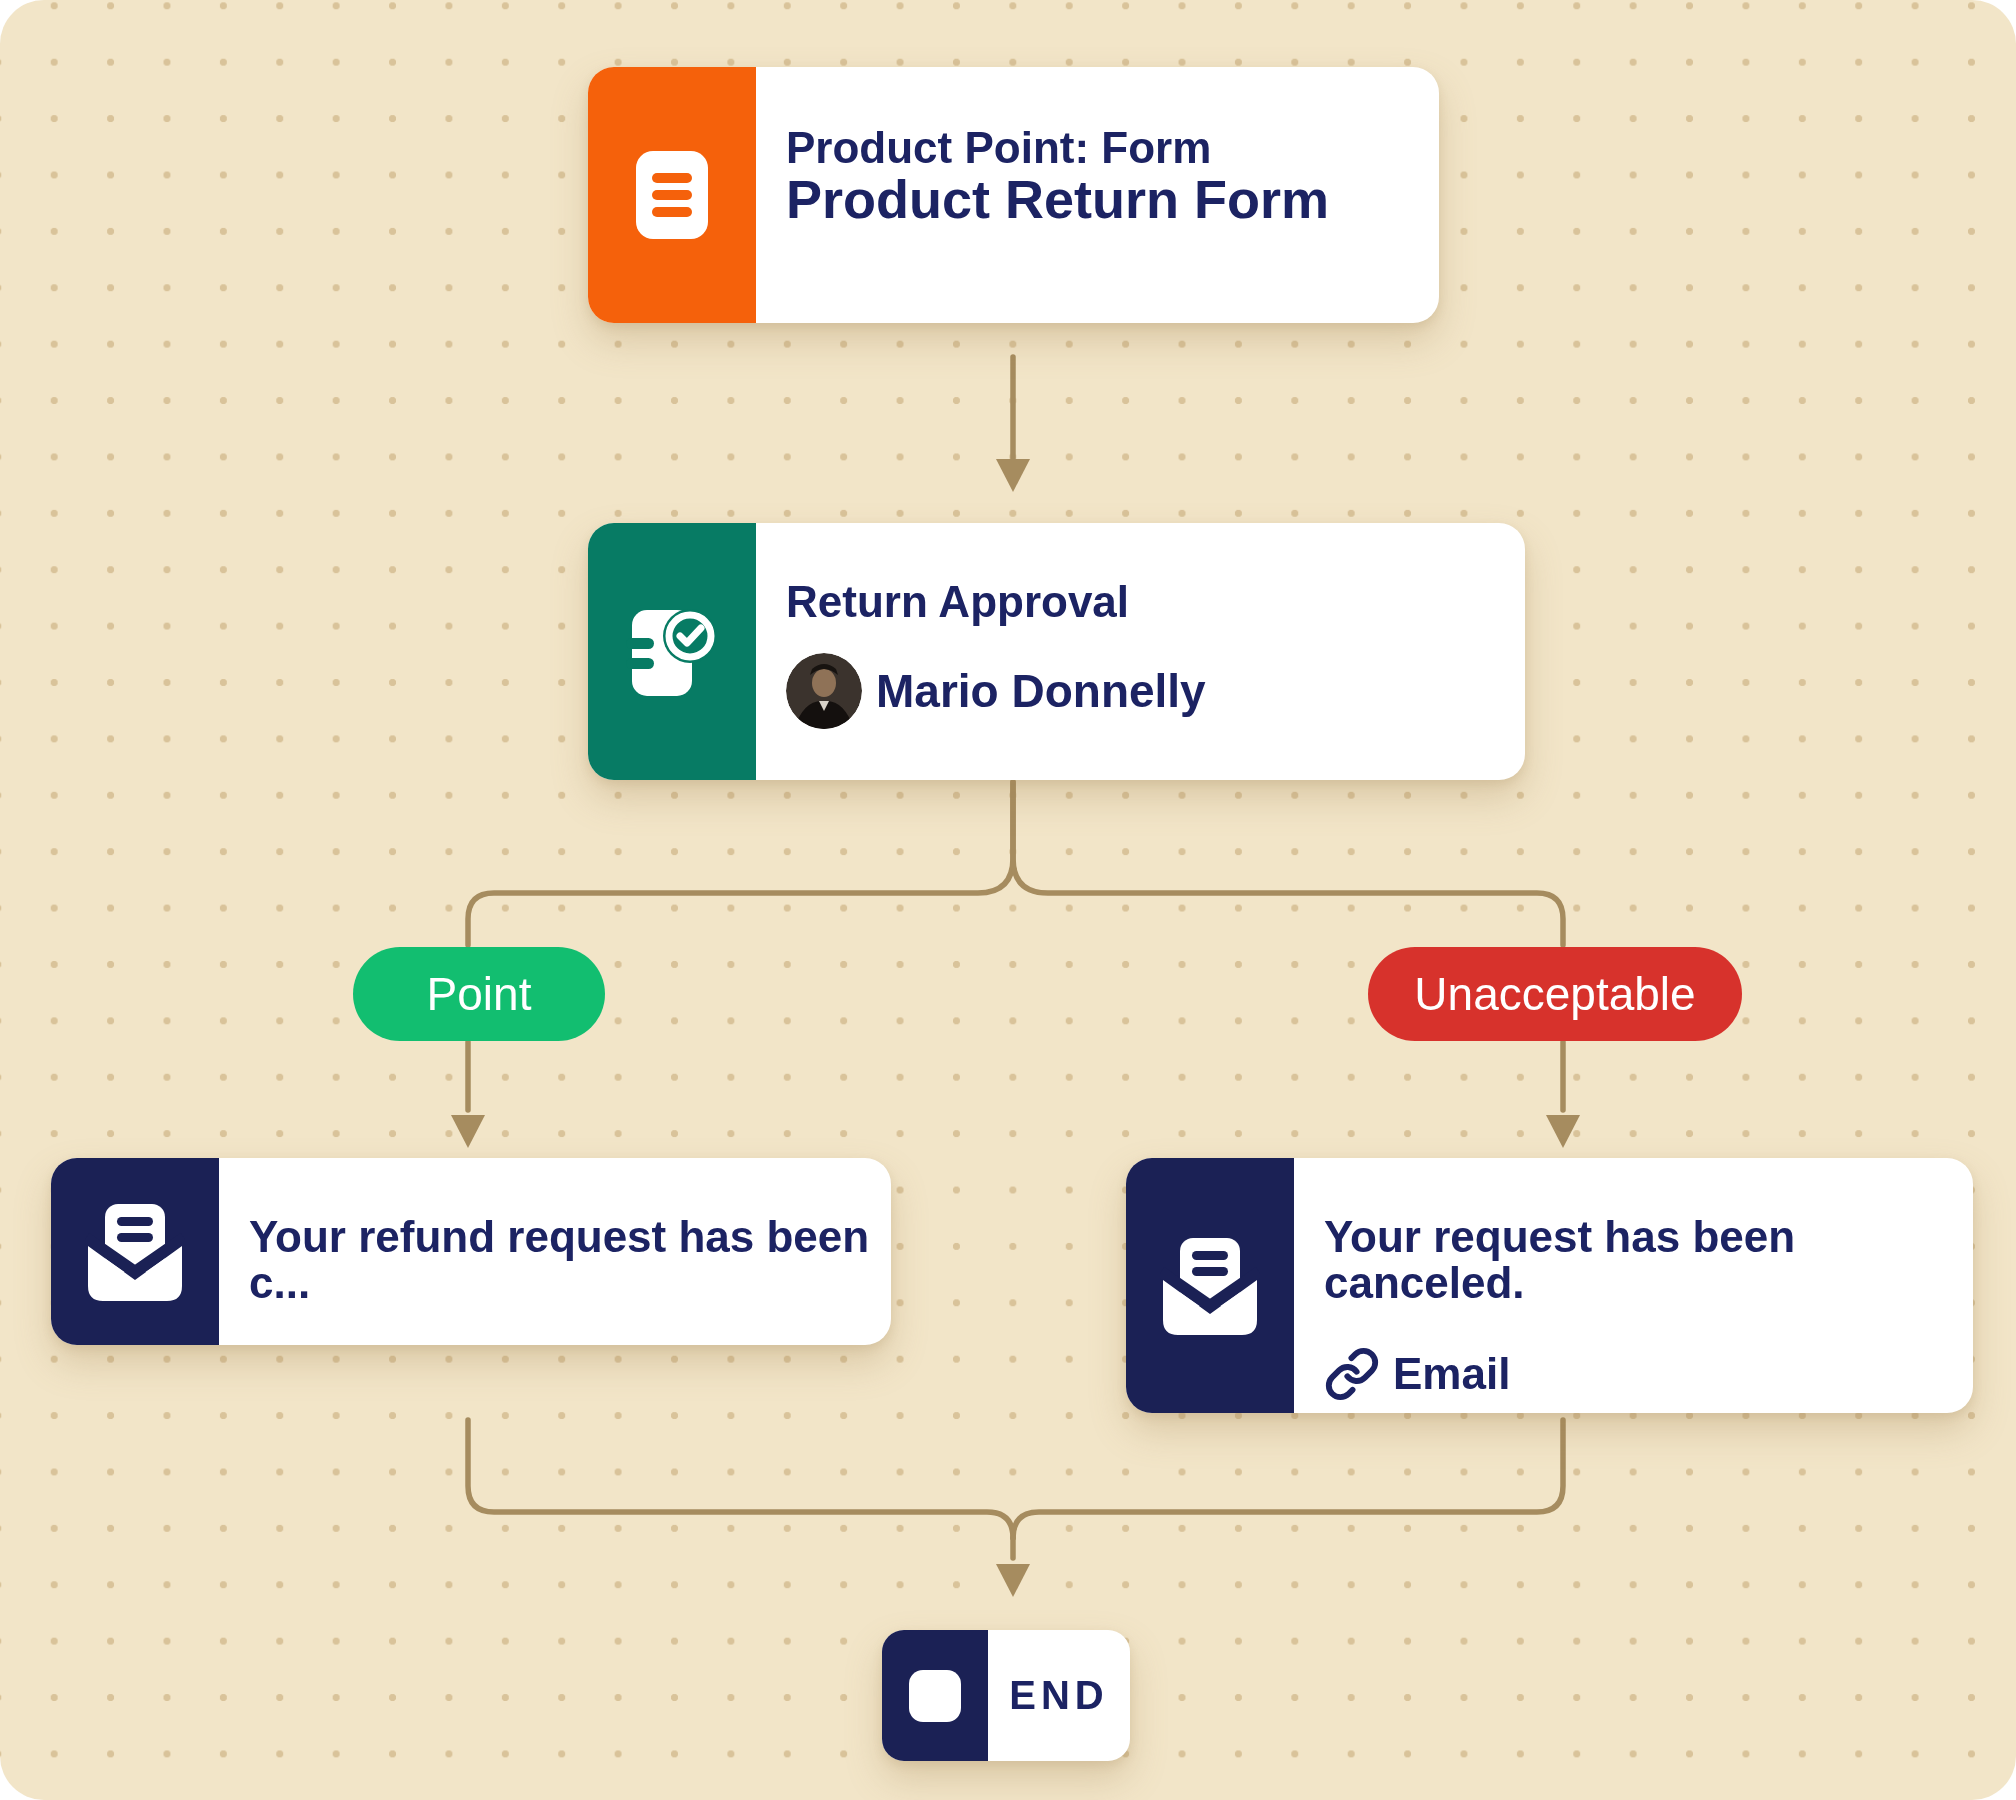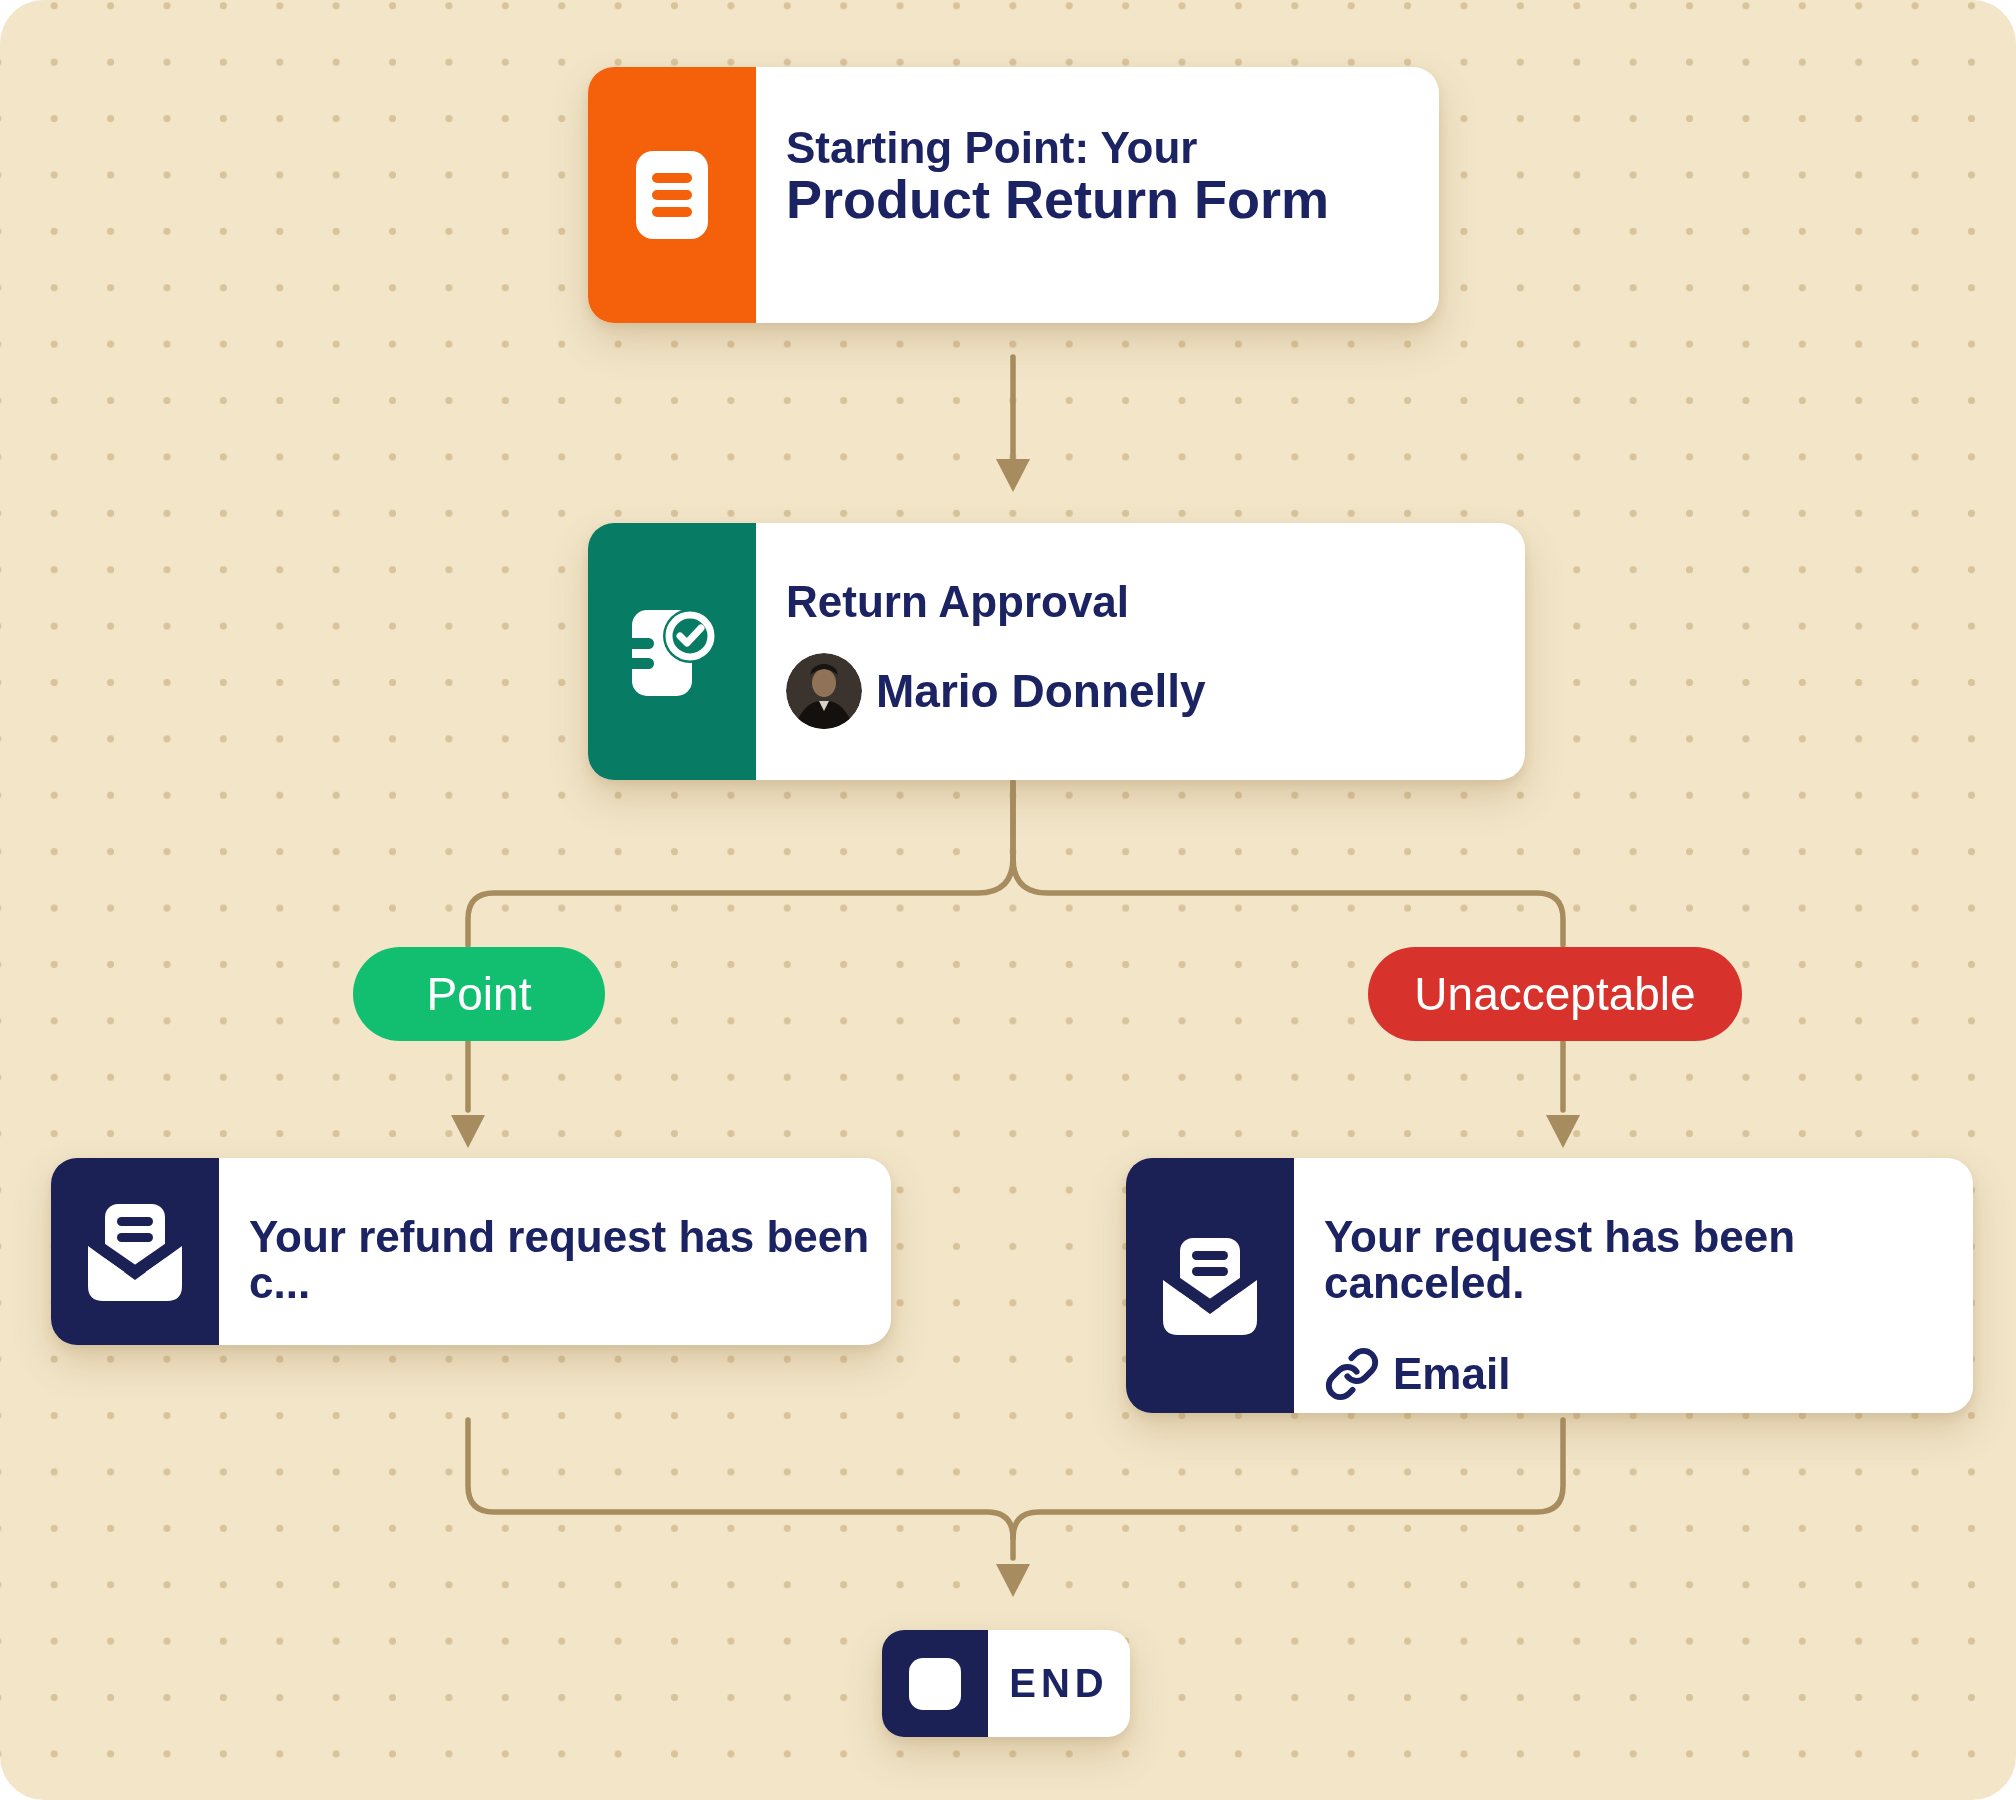--- a/index.html
+++ b/index.html
@@ -36,21 +36,21 @@
   .assignee-name{font-size:46px;font-weight:600;color:#1C2363;}
   .avatar{width:76px;height:76px;border-radius:50%;overflow:hidden;flex:0 0 auto;}
   .link-row{display:flex;align-items:center;gap:13px;margin-top:40px;}
   .link-text{font-size:44px;font-weight:600;color:#1C2363;}
   .pill{
     position:absolute;display:flex;align-items:center;justify-content:center;
     height:94px;border-radius:47px;color:#ffffff;font-size:46px;font-weight:500;
   }
   .pill.green{background:#12BE70;left:353px;top:947px;width:252px;}
   .pill.red{background:#D7322C;left:1368px;top:947px;width:374px;}
-  .end-node{height:107px;border-radius:22px;}
+  .end-node{height:131px;border-radius:22px;}
   .end-label{flex:1;display:flex;align-items:center;justify-content:center;
     font-size:40px;font-weight:700;letter-spacing:5px;color:#1C2363;padding:0;}
   .icon-block{display:block;}
 </style>
 </head>
 <body>
 
 <div id="canvas">
 
   <svg id="connectors" width="2016" height="1800" viewBox="0 0 2016 1800">
@@ -75,21 +75,21 @@
   <div class="node" style="left:588px;top:67px;width:851px;height:256px;">
     <div class="accent orange">
       <svg class="icon-block" width="74" height="90" viewBox="0 0 74 90">
         <rect x="1" y="1" width="72" height="88" rx="17" fill="#ffffff"></rect>
         <rect x="17" y="23" width="40" height="10" rx="5" fill="#F5610B"></rect>
         <rect x="17" y="40" width="40" height="10" rx="5" fill="#F5610B"></rect>
         <rect x="17" y="57" width="40" height="10" rx="5" fill="#F5610B"></rect>
       </svg>
     </div>
     <div class="body">
-      <div class="label">Starting Point: Your</div>
+      <div class="label">Product Point: Form</div>
       <div class="title-lg">Product Return Form</div>
     </div>
   </div>
 
   <div class="node" style="left:588px;top:523px;width:937px;height:257px;">
     <div class="accent teal">
       <svg class="icon-block" width="92" height="96" viewBox="0 0 92 96">
         <rect x="6" y="6" width="60" height="86" rx="15" fill="#ffffff"></rect>
         <rect x="0" y="34" width="28" height="11" rx="5.5" fill="#077B64"></rect>
         <rect x="0" y="54" width="28" height="11" rx="5.5" fill="#077B64"></rect>

